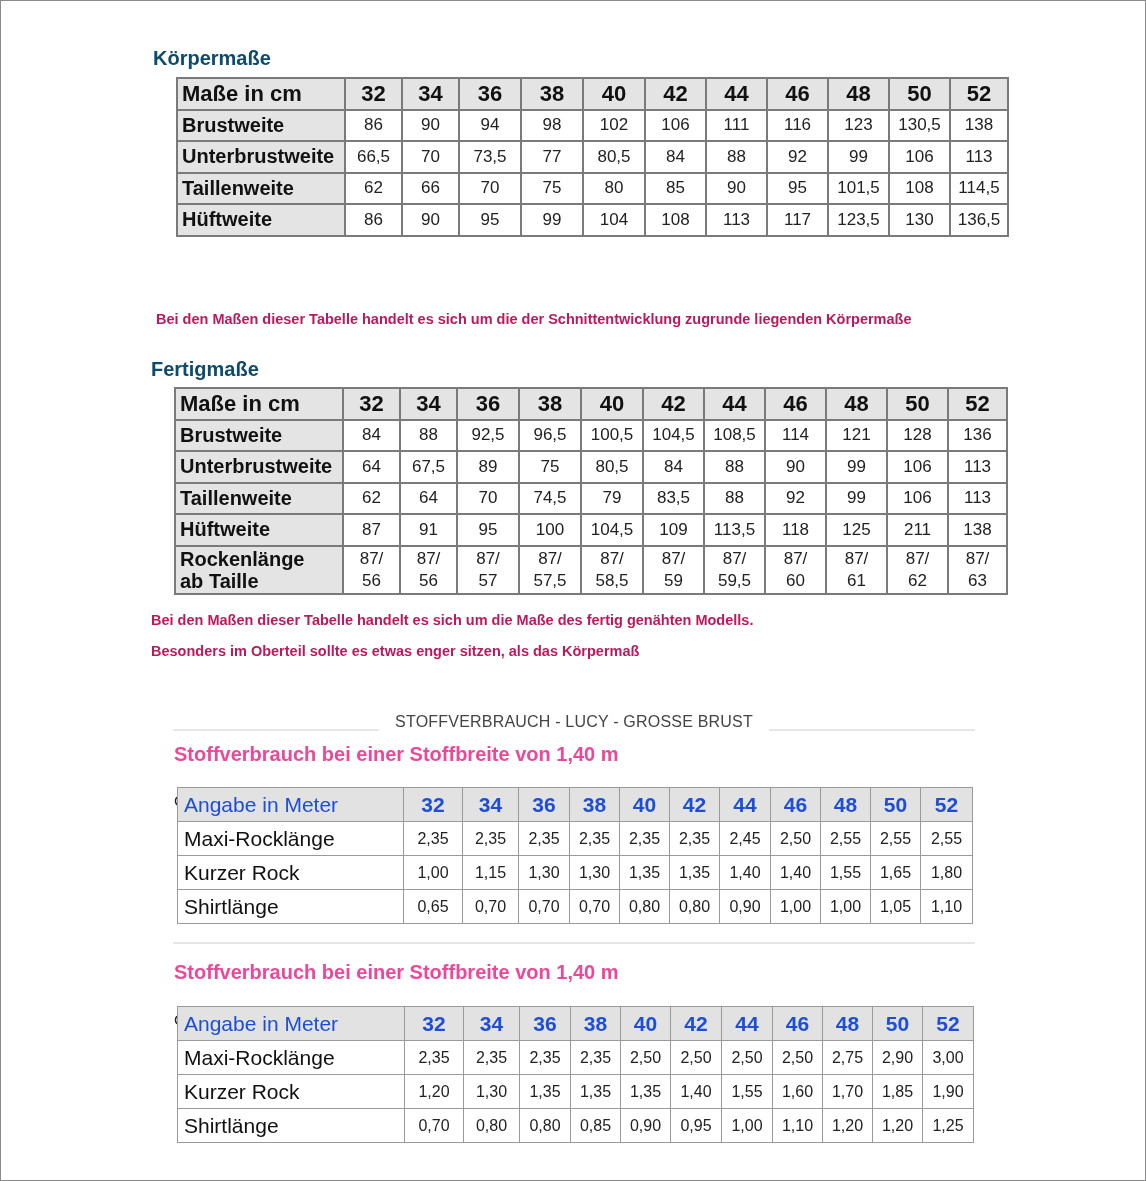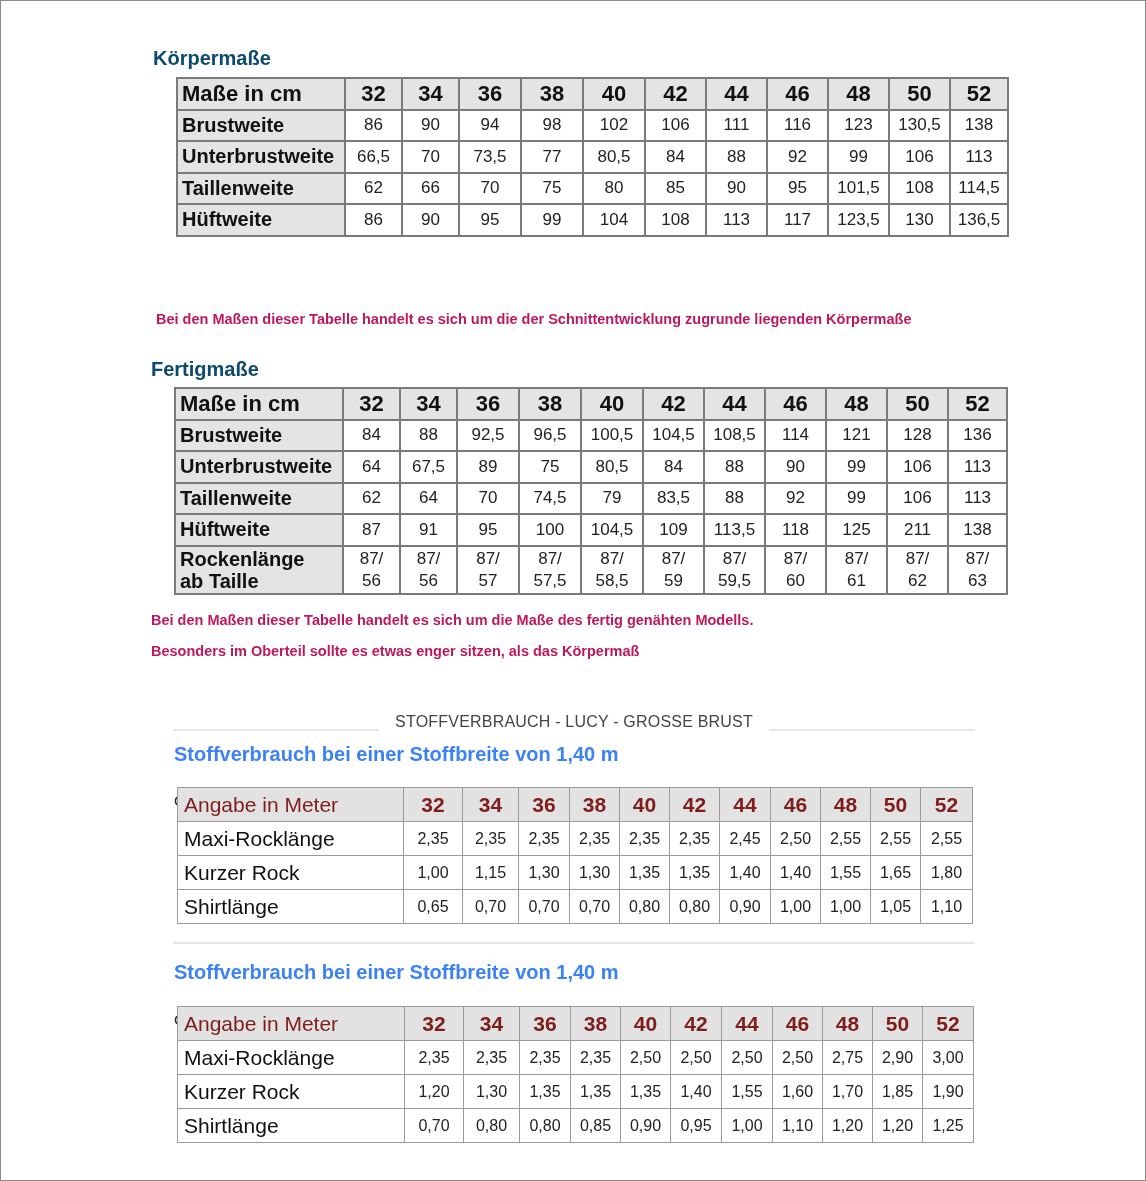--- a/index.html
+++ b/index.html
@@ -62,21 +62,21 @@
     color: #444;
     letter-spacing: 0.2px;
   }
   .hr {
     position: absolute; left: 172px; width: 802px; height: 2px; background: #e6e6e6;
   }
   .f-title {
     position: absolute;
     font-weight: bold;
     font-size: 20px;
-    color: #3b82f6;
+    color: #ec4899;
   }
   .f-sub {
     position: absolute;
     font-size: 15px;
     color: #222;
     margin-top: 24px;
   }
   table.f {
     position: absolute;
     border-collapse: collapse;
@@ -92,21 +92,21 @@
   table.f td.rl {
     text-align: left;
     font-size: 21px;
     padding-left: 6px;
     color: #111;
   }
   table.f tr.hd td {
     background: #e2e2e2;
     font-weight: bold;
     font-size: 21px;
-    color: #7f1d1d;
+    color: #1d4ed8;
   }
   table.f tr.hd td.rl { font-weight: normal; }
 </style>
 </head>
 <body>
 
 <div class="section-title" style="left:152px; top:46px;">Körpermaße</div>
 <table class="m" id="km-table" style="left:151px; top:76px; width:831px;">
   <colgroup>
     <col style="width:168px">

